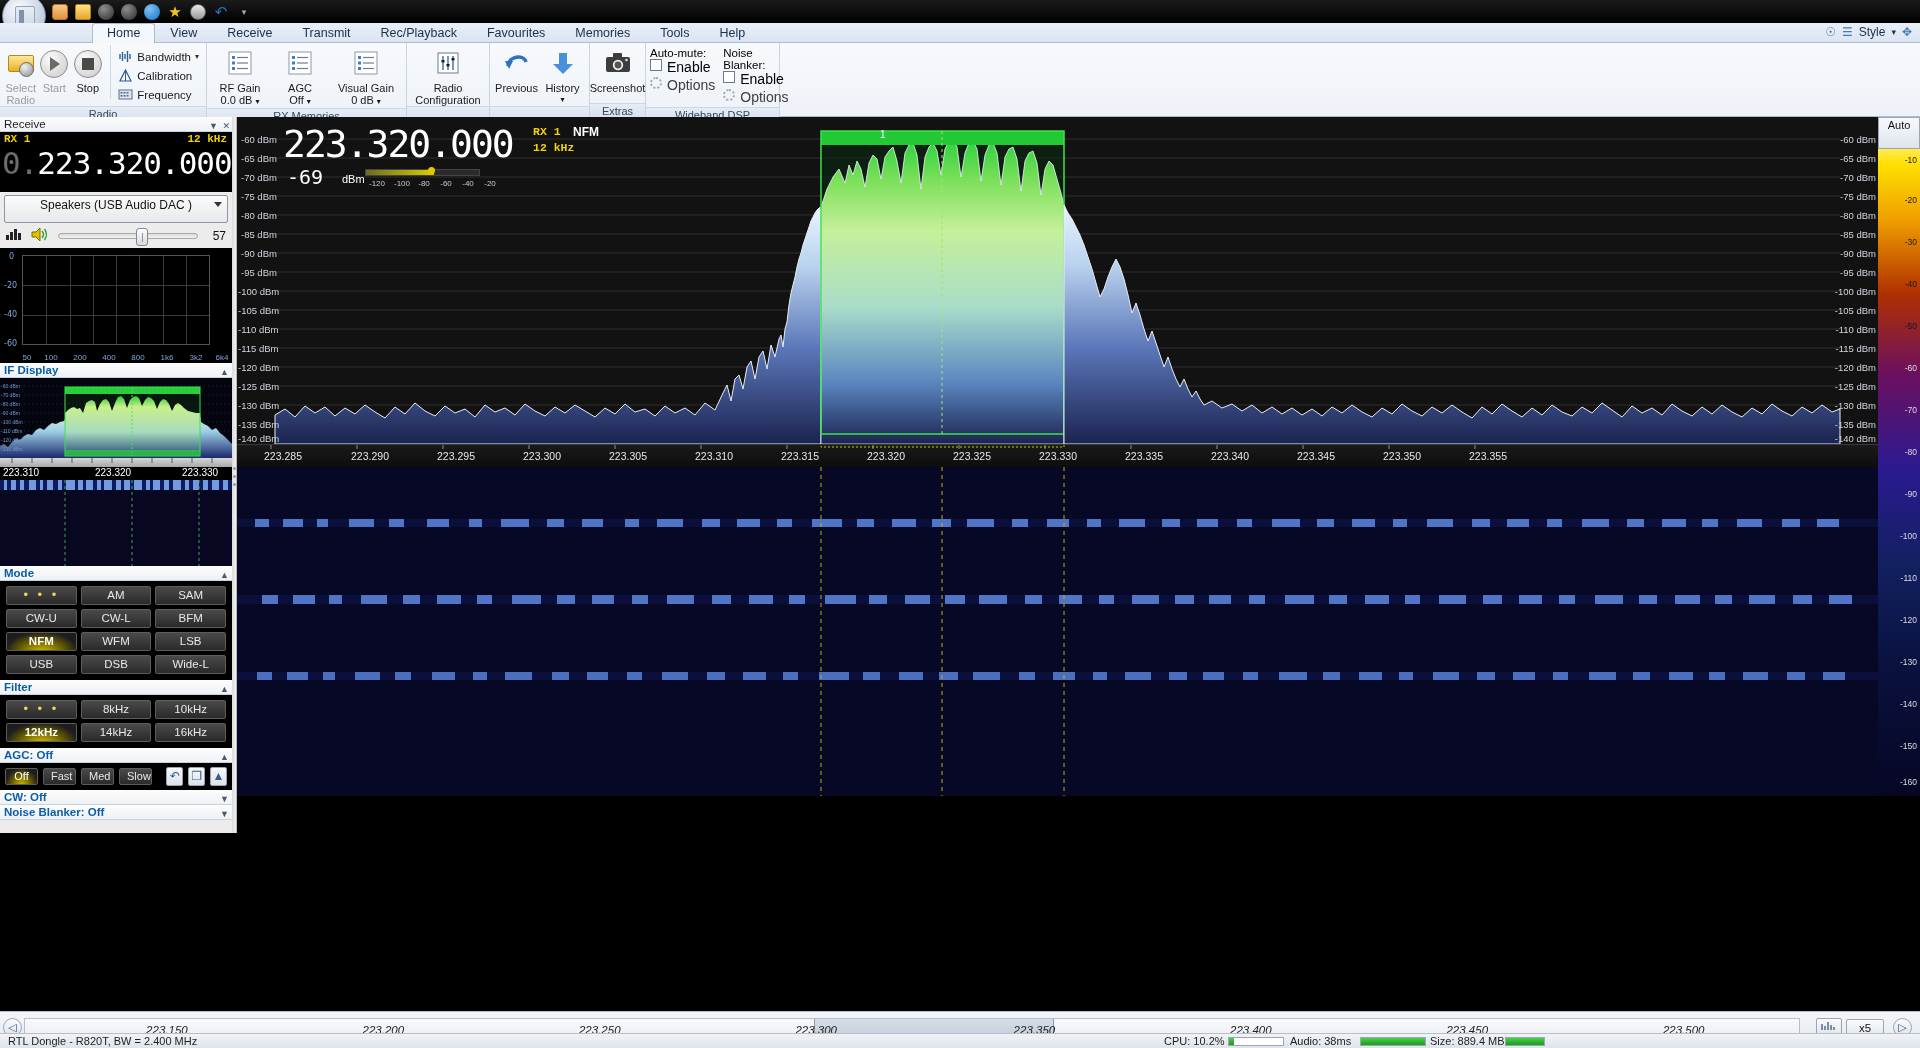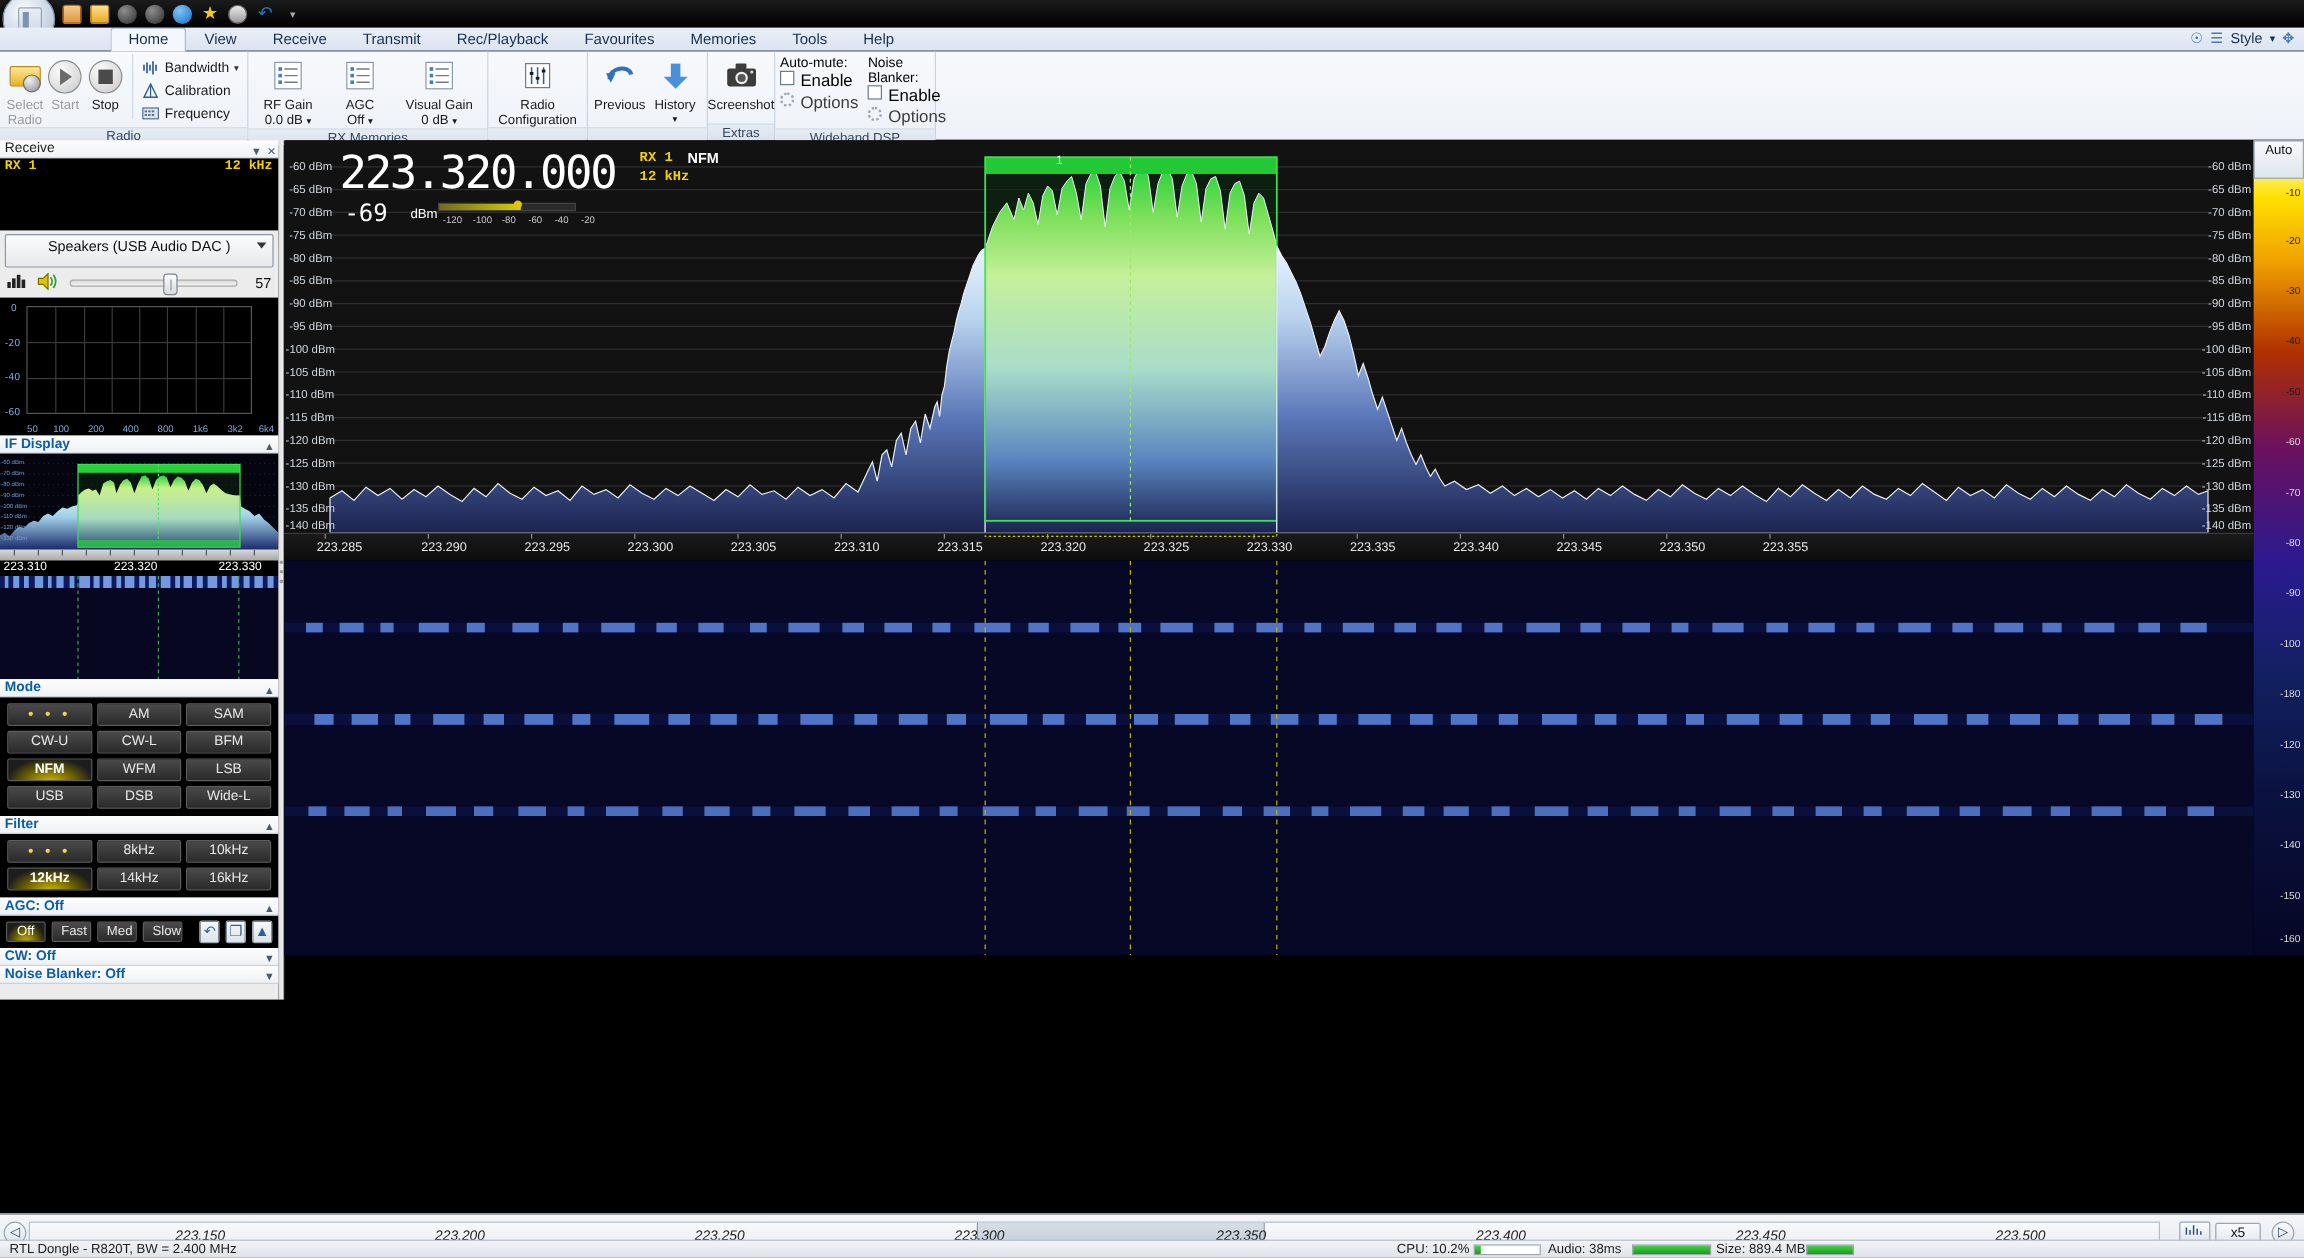--- a/index.html
+++ b/index.html
@@ -469,20 +469,21 @@
 
   <div class="panelhdr plain">
     <span>Receive</span>
     <span class="phbtn c">▼</span>
     <span class="phbtn x" style="right:2px;">✕</span>
   </div>
 
   <div id="freqdisp">
     <div id="rxlbl">RX  1</div>
     <div id="bwlbl">12 kHz</div>
+    <div id="bigfreq"><span class="dim">0</span><span class="dim">.</span><span>223.320.000</span></div>
   </div>
 
   <div id="audiosel">
     <span>Speakers (USB Audio DAC  )</span>
     <span class="arw"></span>
   </div>
 
   <div id="volrow">
     <span>
       <svg width="17" height="14" viewBox="0 0 17 14">
@@ -1045,21 +1046,21 @@
     <div class="cbl" style="top:38px;">-10</div>
     <div class="cbl" style="top:78px;">-20</div>
     <div class="cbl" style="top:120px;">-30</div>
     <div class="cbl" style="top:162px;">-40</div>
     <div class="cbl" style="top:204px;">-50</div>
     <div class="cbl" style="top:246px; color:#ddd;">-60</div>
     <div class="cbl" style="top:288px; color:#ddd;">-70</div>
     <div class="cbl" style="top:330px; color:#ddd;">-80</div>
     <div class="cbl" style="top:372px; color:#ddd;">-90</div>
     <div class="cbl" style="top:414px; color:#ddd;">-100</div>
-    <div class="cbl" style="top:456px; color:#ddd;">-180</div>
+    <div class="cbl" style="top:456px; color:#ddd;">-110</div>
     <div class="cbl" style="top:498px; color:#ddd;">-120</div>
     <div class="cbl" style="top:540px; color:#ddd;">-130</div>
     <div class="cbl" style="top:582px; color:#ddd;">-140</div>
     <div class="cbl" style="top:624px; color:#ddd;">-150</div>
     <div class="cbl" style="top:660px; color:#ddd;">-160</div>
   </div>
 </div>
 
 <div id="bandbar">
   <div class="navbtn" style="left:3px;">◁</div>

